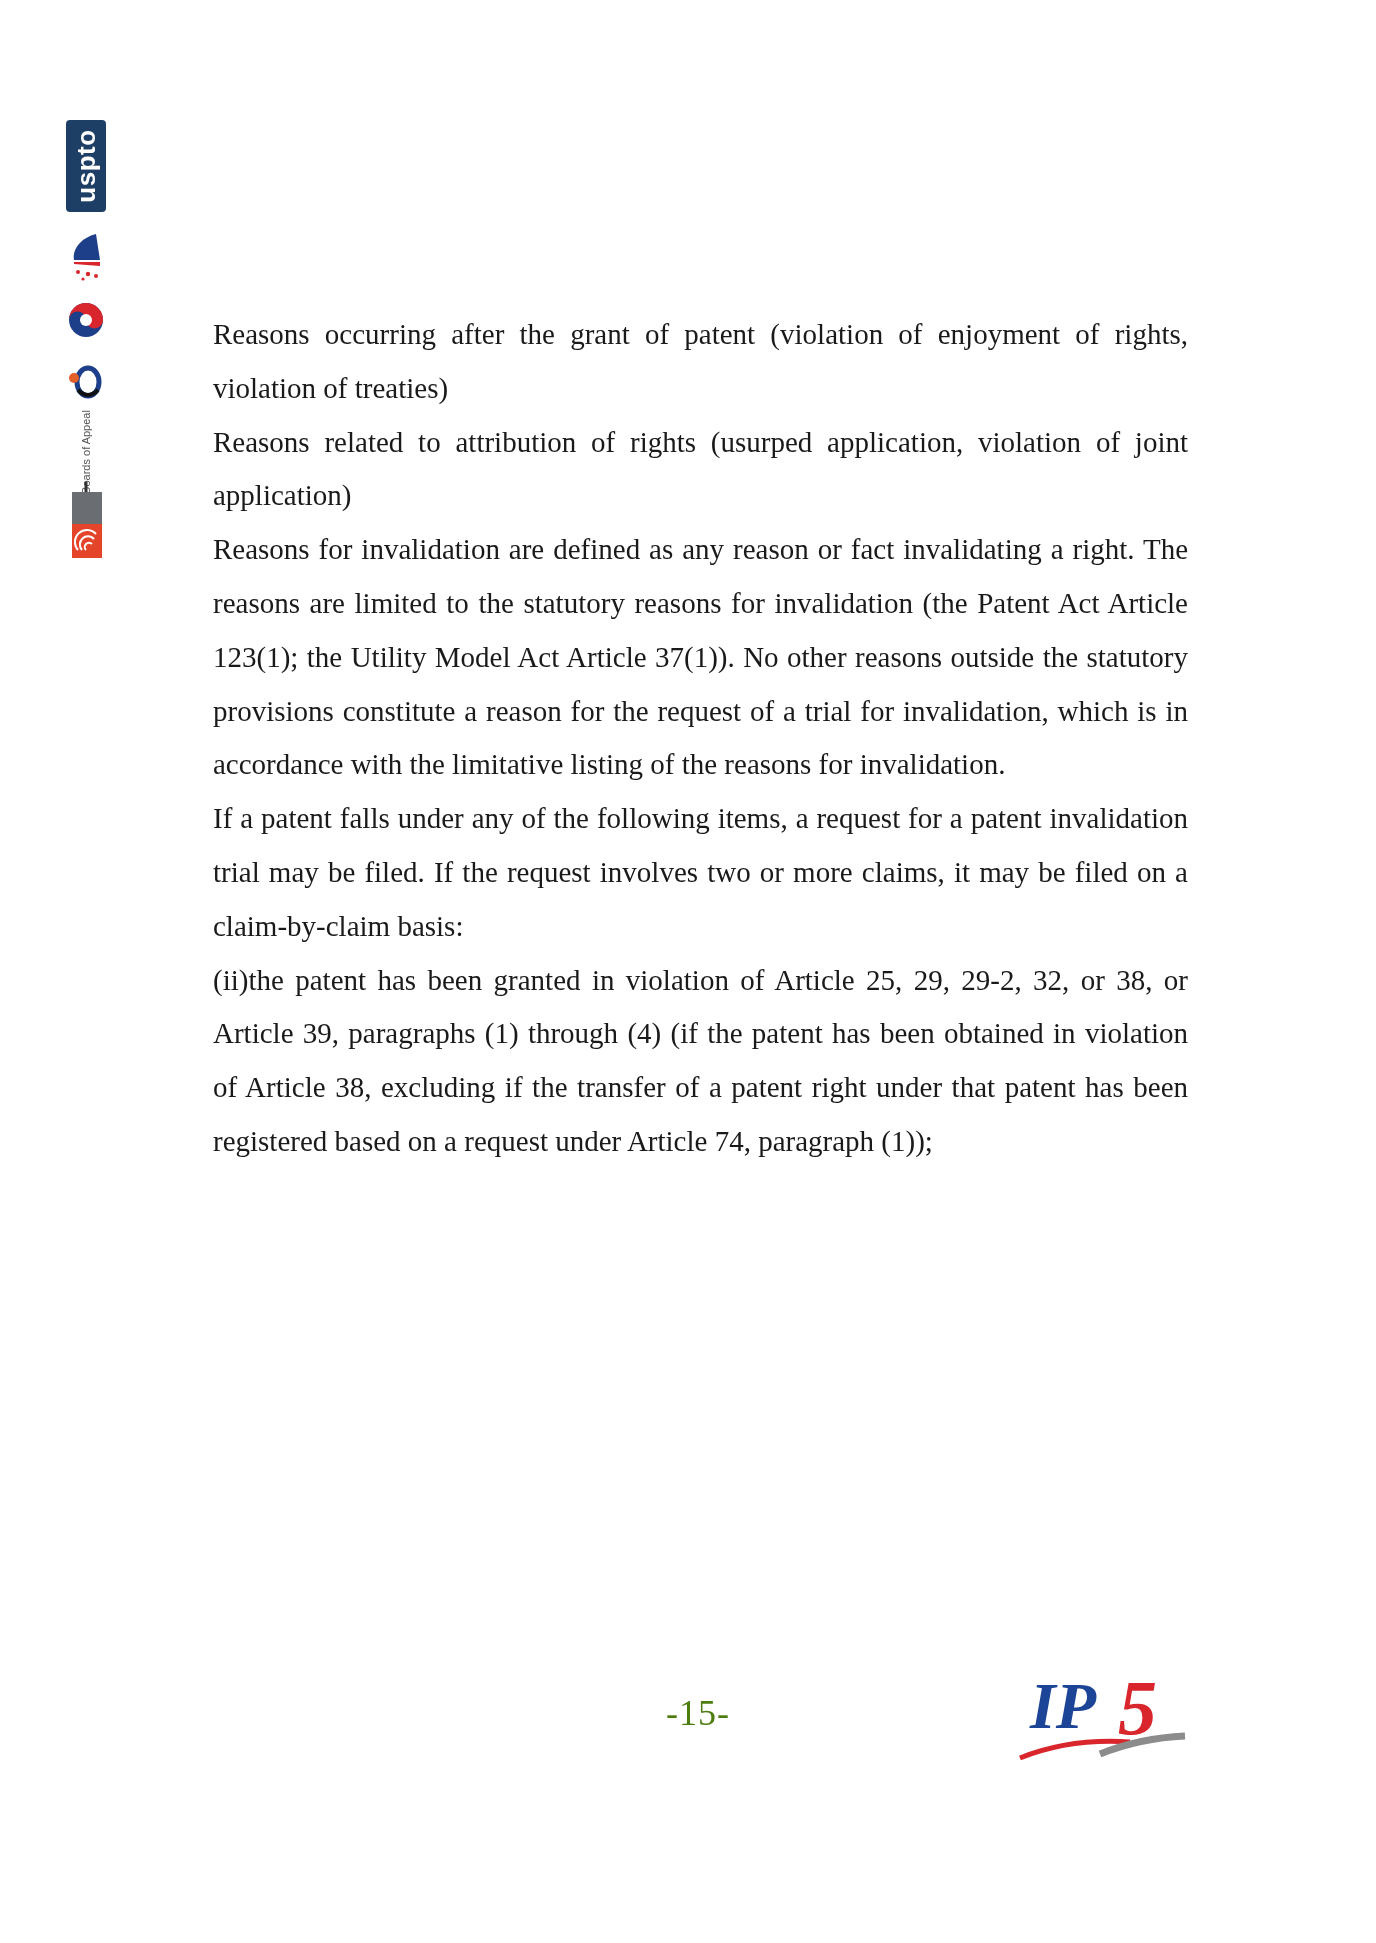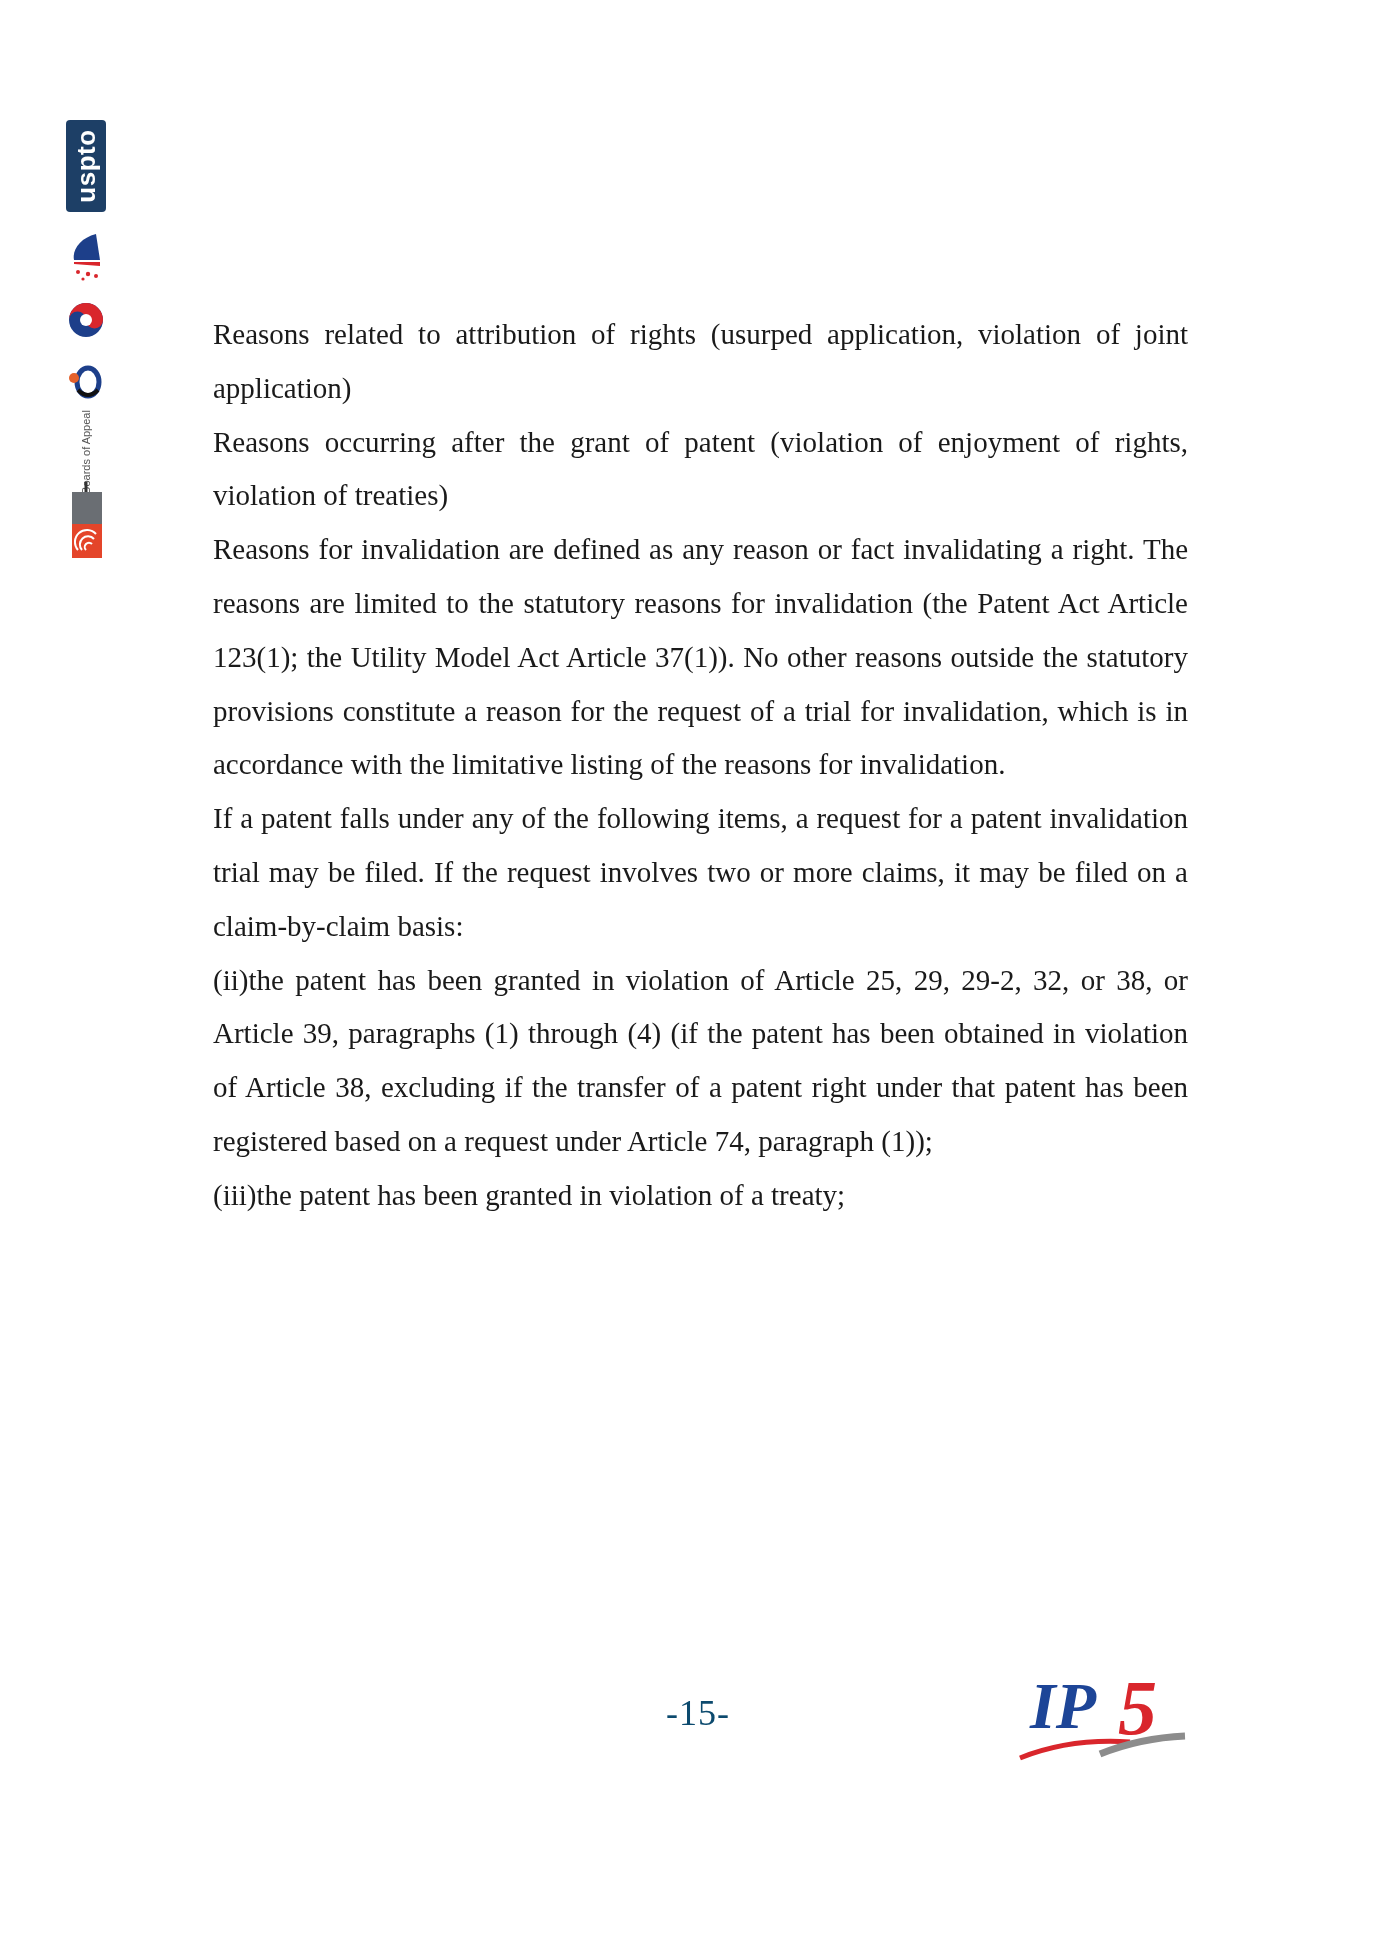--- a/index.html
+++ b/index.html
@@ -15,21 +15,21 @@
   .boa { top: 300px; height: 90px; }
   .boa .txt { position: absolute; left: 50%; top: 26px; transform: translateX(-50%) rotate(-90deg); white-space: nowrap; font-family: "Liberation Sans", sans-serif; font-size: 11px; color: #555; line-height: 12px; }
   .epo { top: 372px; height: 68px; }
   .epo .grey { position: absolute; left: 6px; top: 0; width: 30px; height: 32px; background: #6a6e73; }
   .epo .red { position: absolute; left: 6px; top: 32px; width: 30px; height: 34px; background: #e4452a; }
 
   .content { position: absolute; left: 213px; top: 308px; width: 975px; font-size: 29px; line-height: 53.8px; text-align: justify; }
   .content p { margin: 0; }
   .content p.last-justify { text-align-last: justify; }
 
-  .page-number { position: absolute; left: 666px; top: 1692px; font-family: "Liberation Serif", serif; font-size: 36px; color: #0c4a6e; letter-spacing: 1px; }
+  .page-number { position: absolute; left: 666px; top: 1692px; font-family: "Liberation Serif", serif; font-size: 36px; color: #4d7c0f; letter-spacing: 1px; }
 
   .ip5 { position: absolute; left: 1010px; top: 1650px; width: 185px; height: 110px; margin-top: 8px; }
 </style>
 </head>
 <body>
 
 <div class="logo-strip">
   <div class="logo uspto">
     <span>uspto</span>
   </div>
@@ -70,26 +70,25 @@
       <svg width="30" height="34" viewBox="0 0 30 34">
         <path d="M6 26 A12 12 0 0 1 24 10" stroke="#fff" stroke-width="2" fill="none"></path>
         <path d="M10 26 A8 8 0 0 1 22 15" stroke="#fff" stroke-width="2" fill="none"></path>
         <path d="M14 26 A4 4 0 0 1 20 20" stroke="#fff" stroke-width="2" fill="none"></path>
       </svg>
     </div>
   </div>
 </div>
 
 <div class="content">
+  <p>Reasons occurring after the grant of patent (violation of enjoyment of rights, violation of treaties)</p>
   <p>Reasons related to attribution of rights (usurped application, violation of joint application)</p>
-  <p>Reasons occurring after the grant of patent (violation of enjoyment of rights, violation of treaties)</p>
   <p>Reasons for invalidation are defined as any reason or fact invalidating a right. The reasons are limited to the statutory reasons for invalidation (the Patent Act Article 123(1); the Utility Model Act Article 37(1)). No other reasons outside the statutory provisions constitute a reason for the request of a trial for invalidation, which is in accordance with the limitative listing of the reasons for invalidation.</p>
   <p>If a patent falls under any of the following items, a request for a patent invalidation trial may be filed. If the request involves two or more claims, it may be filed on a claim-by-claim basis:</p>
   <p>(ii)the patent has been granted in violation of Article 25, 29, 29-2, 32, or 38, or Article 39, paragraphs (1) through (4) (if the patent has been obtained in violation of Article 38, excluding if the transfer of a patent right under that patent has been registered based on a request under Article 74, paragraph (1));</p>
-  <p>(iii)the patent has been granted in violation of a treaty;</p>
 </div>
 
 <div class="page-number">-15-</div>
 
 <div class="ip5">
   <svg width="185" height="110" viewBox="0 0 185 110">
     <text x="20" y="70" font-family="Liberation Serif, serif" font-weight="bold" font-style="italic" font-size="66" fill="#1d4597">IP</text>
     <text x="108" y="76" font-family="Liberation Serif, serif" font-weight="bold" font-style="italic" font-size="78" fill="#d9262c">5</text>
     <path d="M10 100 Q60 80 120 84" stroke="#d9262c" stroke-width="5" fill="none"></path>
     <path d="M90 96 Q130 80 175 78" stroke="#8c8c8c" stroke-width="7" fill="none"></path>

